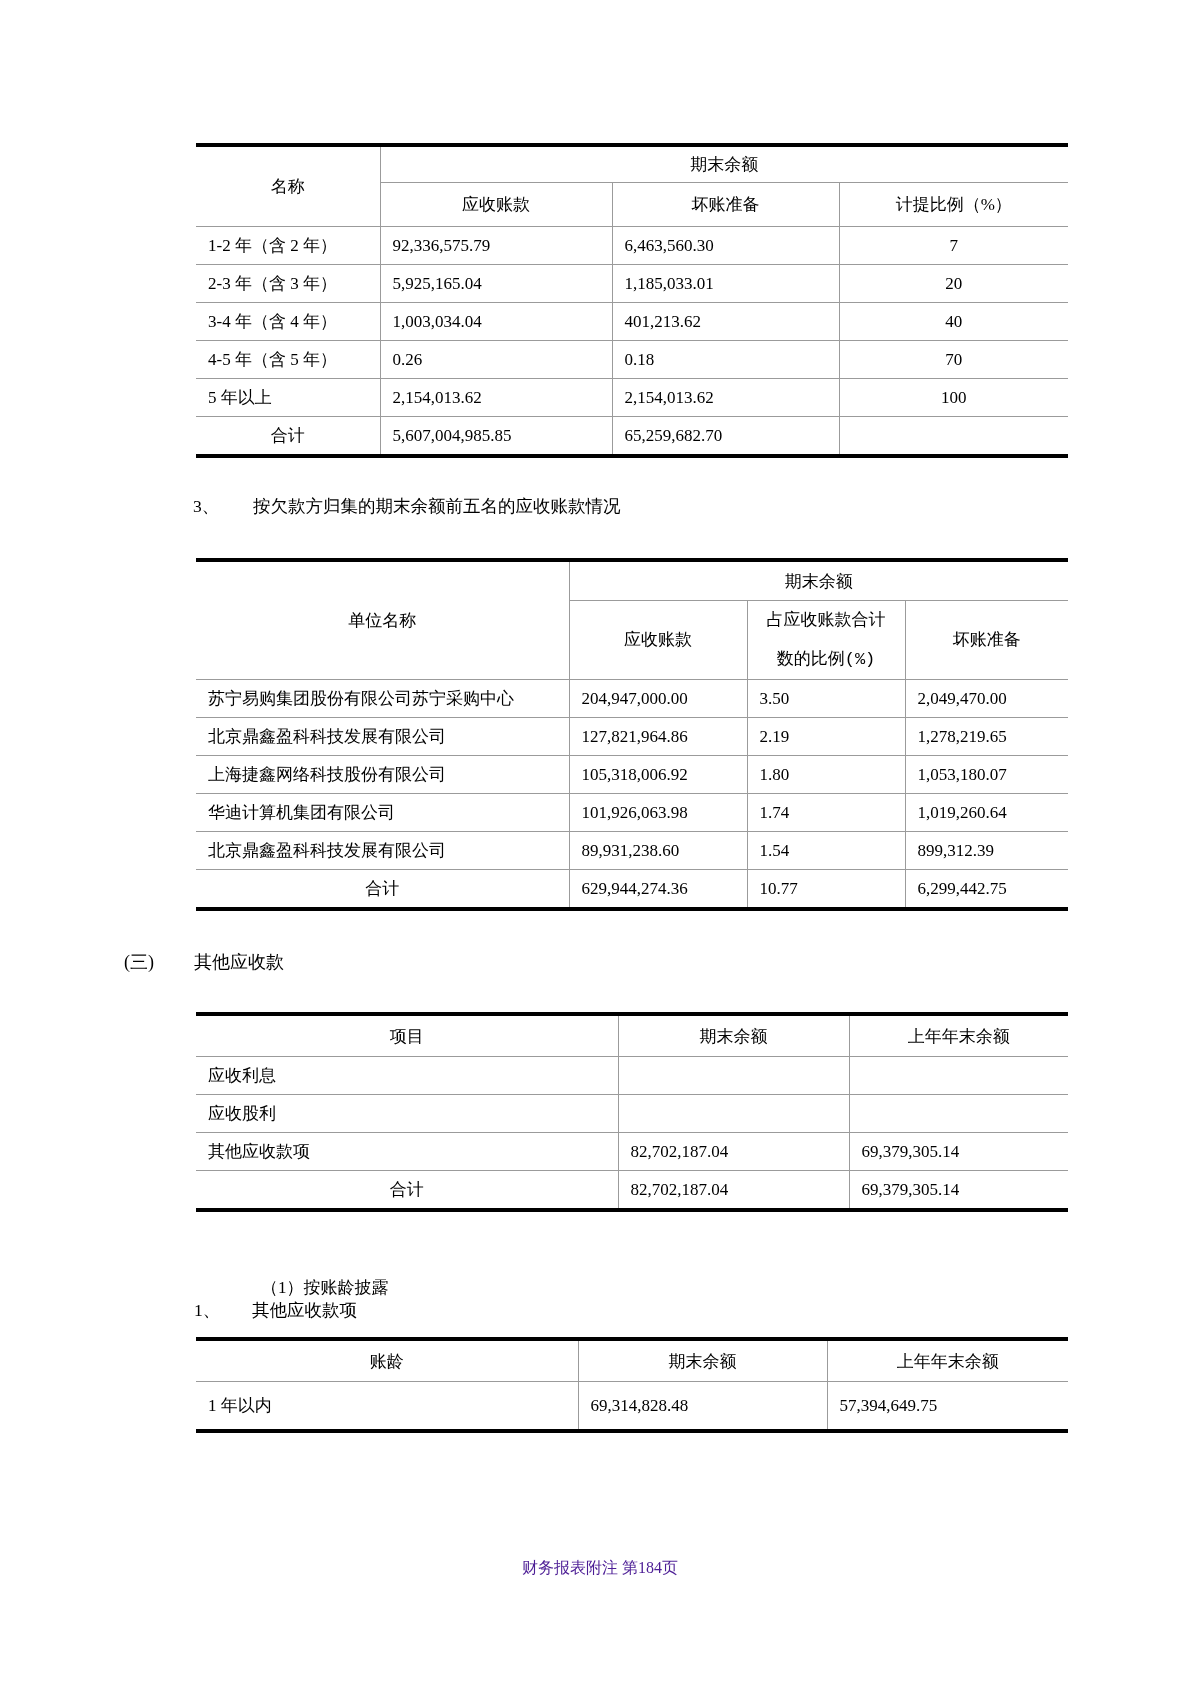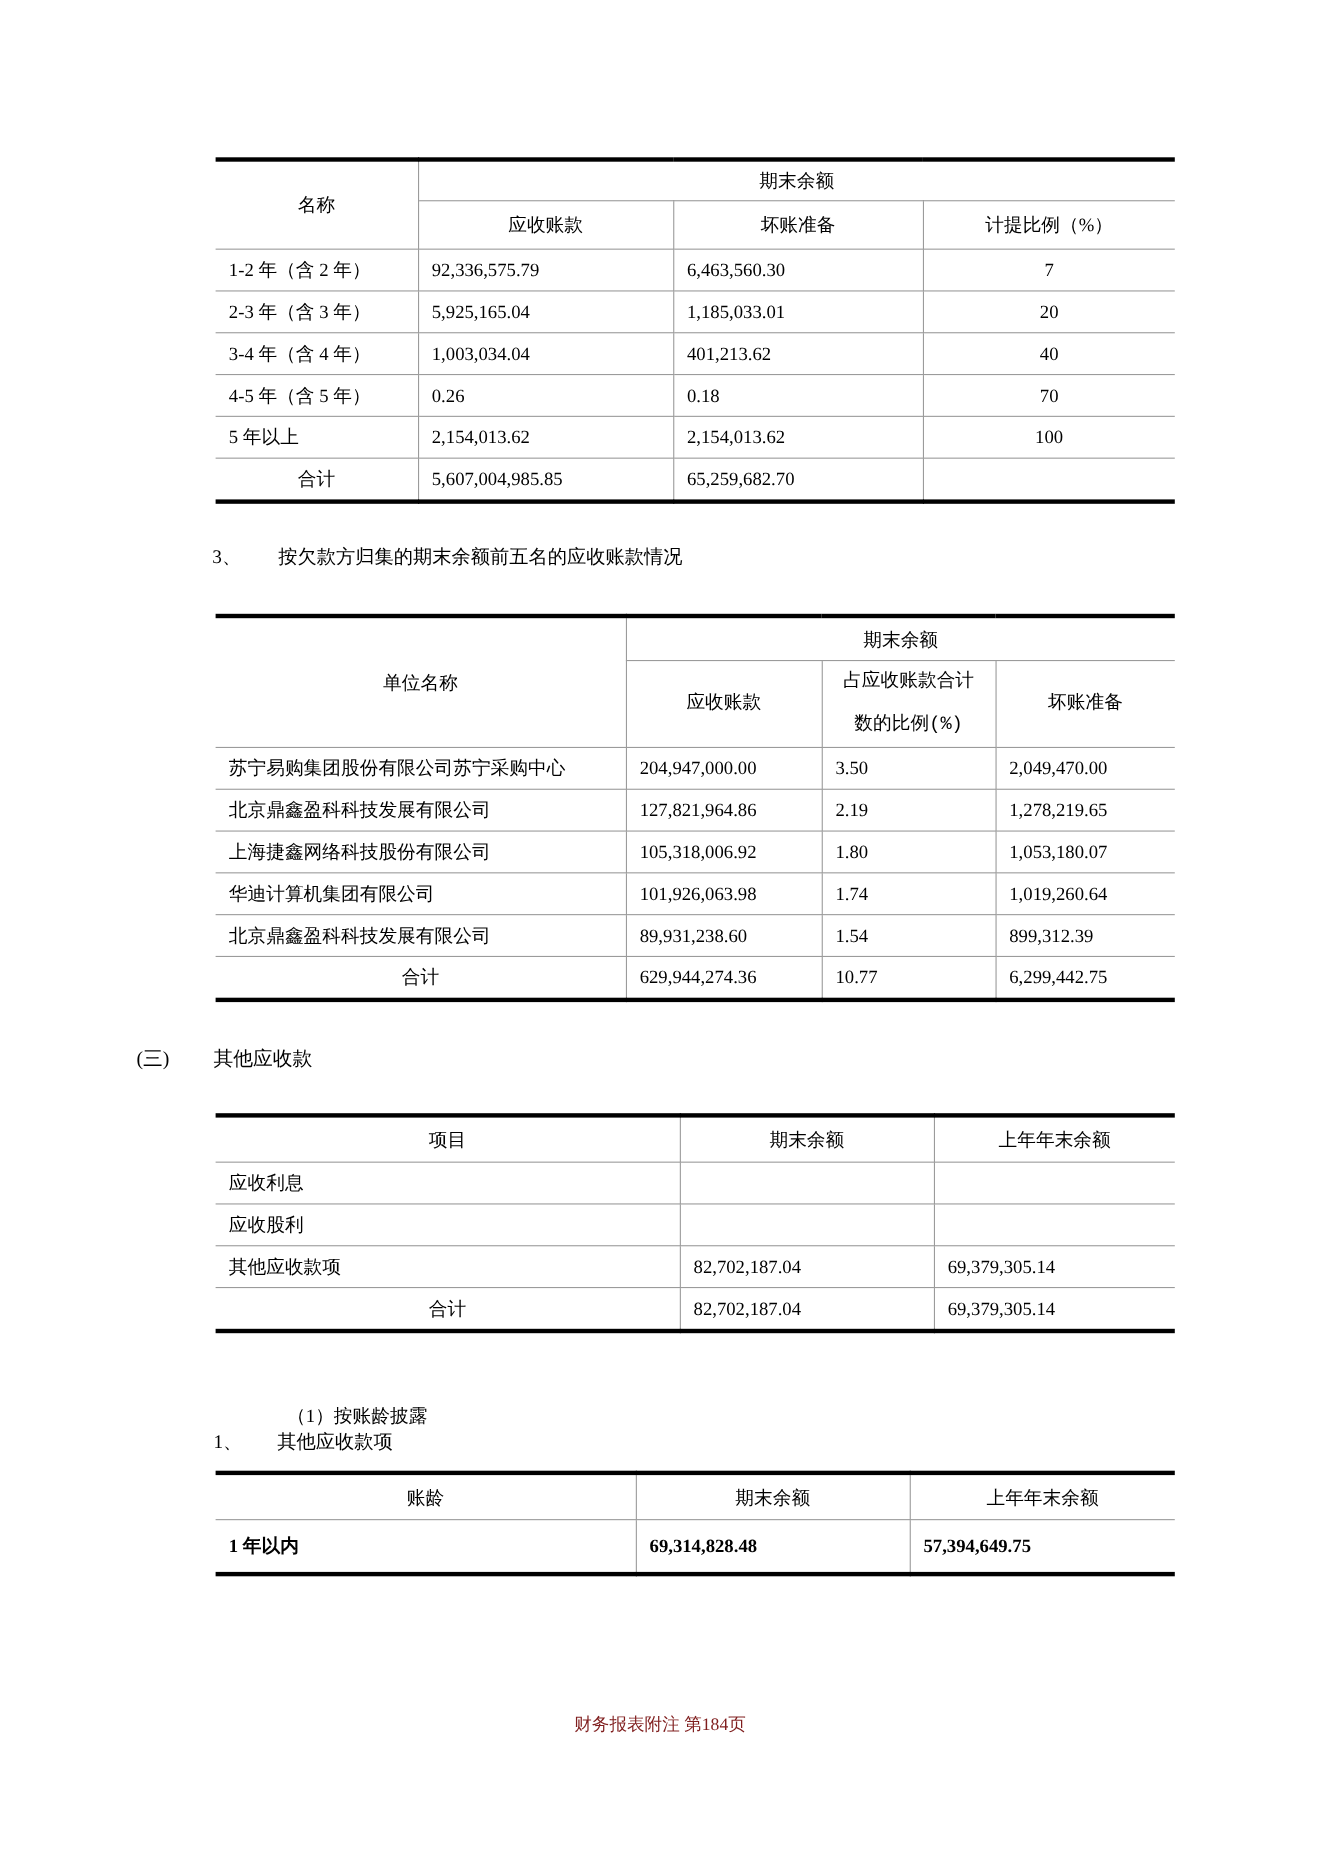--- a/index.html
+++ b/index.html
@@ -40,37 +40,37 @@
   #t2 tbody td { height:37px; }
 
   
   #t3 { top:1012px; }
   #t3 thead th { height:40px; }
   #t3 tbody td { height:37px; }
 
   
   #t4 { top:1337px; }
   #t4 thead th { height:40px; }
-  #t4 tbody td { height:47px;font-weight:bold; }
+  #t4 tbody td { height:47px; }
 
   
   .heading { position:absolute; font-size:17.5px; font-weight:normal; white-space:nowrap; }
   .heading .num { display:inline-block; }
   #h-sec3 { top:494px; left:193px; }
   #h-sec3 .num { width:60px; }
   #h-secC { top:950px; left:124px; font-size:18px; }
   #h-secC .num { width:70px; }
   #h-sub1 { top:1298px; left:194px; }
   #h-sub1 .num { width:58px; }
   #h-sub1-1 { position:absolute; top:1276px; left:261px; font-size:17px; white-space:nowrap; }
 
   
   .footer {
     position:absolute; top:1558px; left:0; width:100%;
-    text-align:center; font-size:16px; color:#7f1d1d;
+    text-align:center; font-size:16px; color:#4c1d95;
   }
 </style>
 </head>
 <body>
 
 <div class="page">
 
   <table class="tbl" id="t1">
     <colgroup>
         <col style="width:184px">

